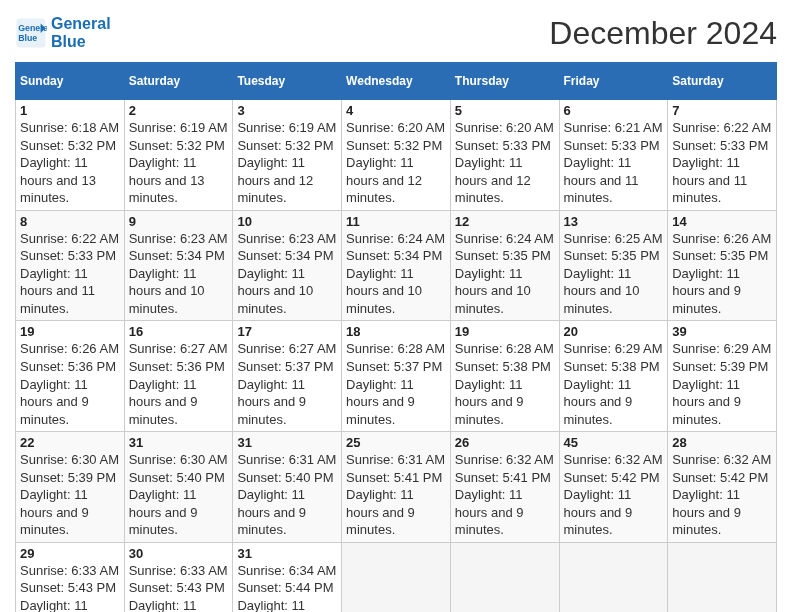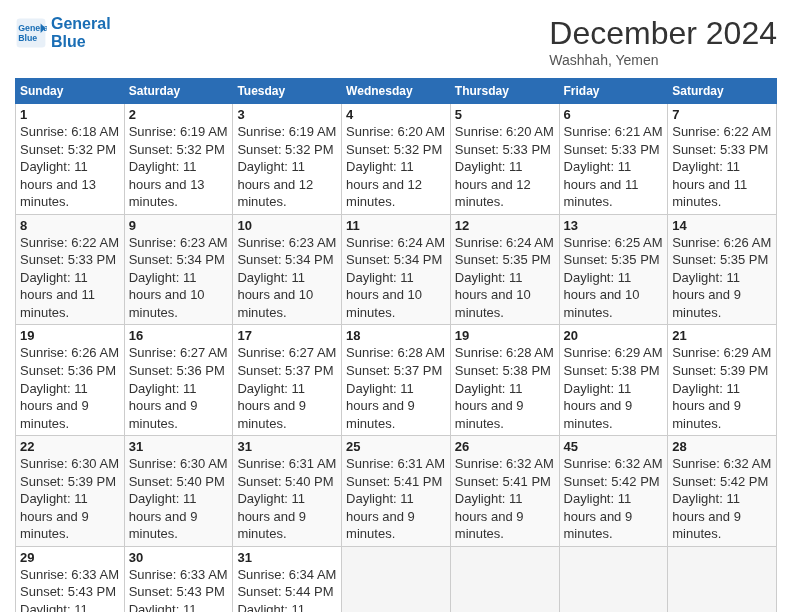--- a/index.html
+++ b/index.html
@@ -53,21 +53,21 @@
     table {
       width: 100%;
       border-collapse: collapse;
       table-layout: fixed;
     }
     th {
       background: #2a6db5;
       color: #fff;
       font-size: 12px;
       font-weight: bold;
-      padding: 5px 4px;
+      padding: 11px 4px;
       text-align: left;
       border: 1px solid #2a6db5;
     }
     td {
       border: 1px solid #ccc;
       vertical-align: top;
       padding: 3px 4px;
       font-size: 9.5px;
       color: #333;
       height: 78px;
@@ -105,21 +105,20 @@
         <polygon points="32,8 38,14 32,20" fill="#1a6eb5"></polygon>
       </svg>
       <div>
         <div class="logo-text">
           <span>General</span><br><span>Blue</span>
         </div>
       </div>
     </div>
     <div class="title-block">
       <div class="month-title">December 2024</div>
-      <div class="location">Washhah, Yemen</div>
     </div>
   </div>
 
   <table>
     <thead>
       <tr id="header-row">
           <th>Sunday</th>
           <th>Saturday</th>
           <th>Tuesday</th>
           <th>Wednesday</th>
@@ -208,21 +207,21 @@
           </td>
           <td>
             <span class="day-num">19</span>
             <div class="day-info">Sunrise: 6:28 AM<br>Sunset: 5:38 PM<br>Daylight: 11 hours and 9 minutes.</div>
           </td>
           <td>
             <span class="day-num">20</span>
             <div class="day-info">Sunrise: 6:29 AM<br>Sunset: 5:38 PM<br>Daylight: 11 hours and 9 minutes.</div>
           </td>
           <td>
-            <span class="day-num">21</span>
+            <span class="day-num">39</span>
             <div class="day-info">Sunrise: 6:29 AM<br>Sunset: 5:39 PM<br>Daylight: 11 hours and 9 minutes.</div>
           </td>
         </tr>
         <tr>
           <td>
             <span class="day-num">22</span>
             <div class="day-info">Sunrise: 6:30 AM<br>Sunset: 5:39 PM<br>Daylight: 11 hours and 9 minutes.</div>
           </td>
           <td>
             <span class="day-num">31</span>

